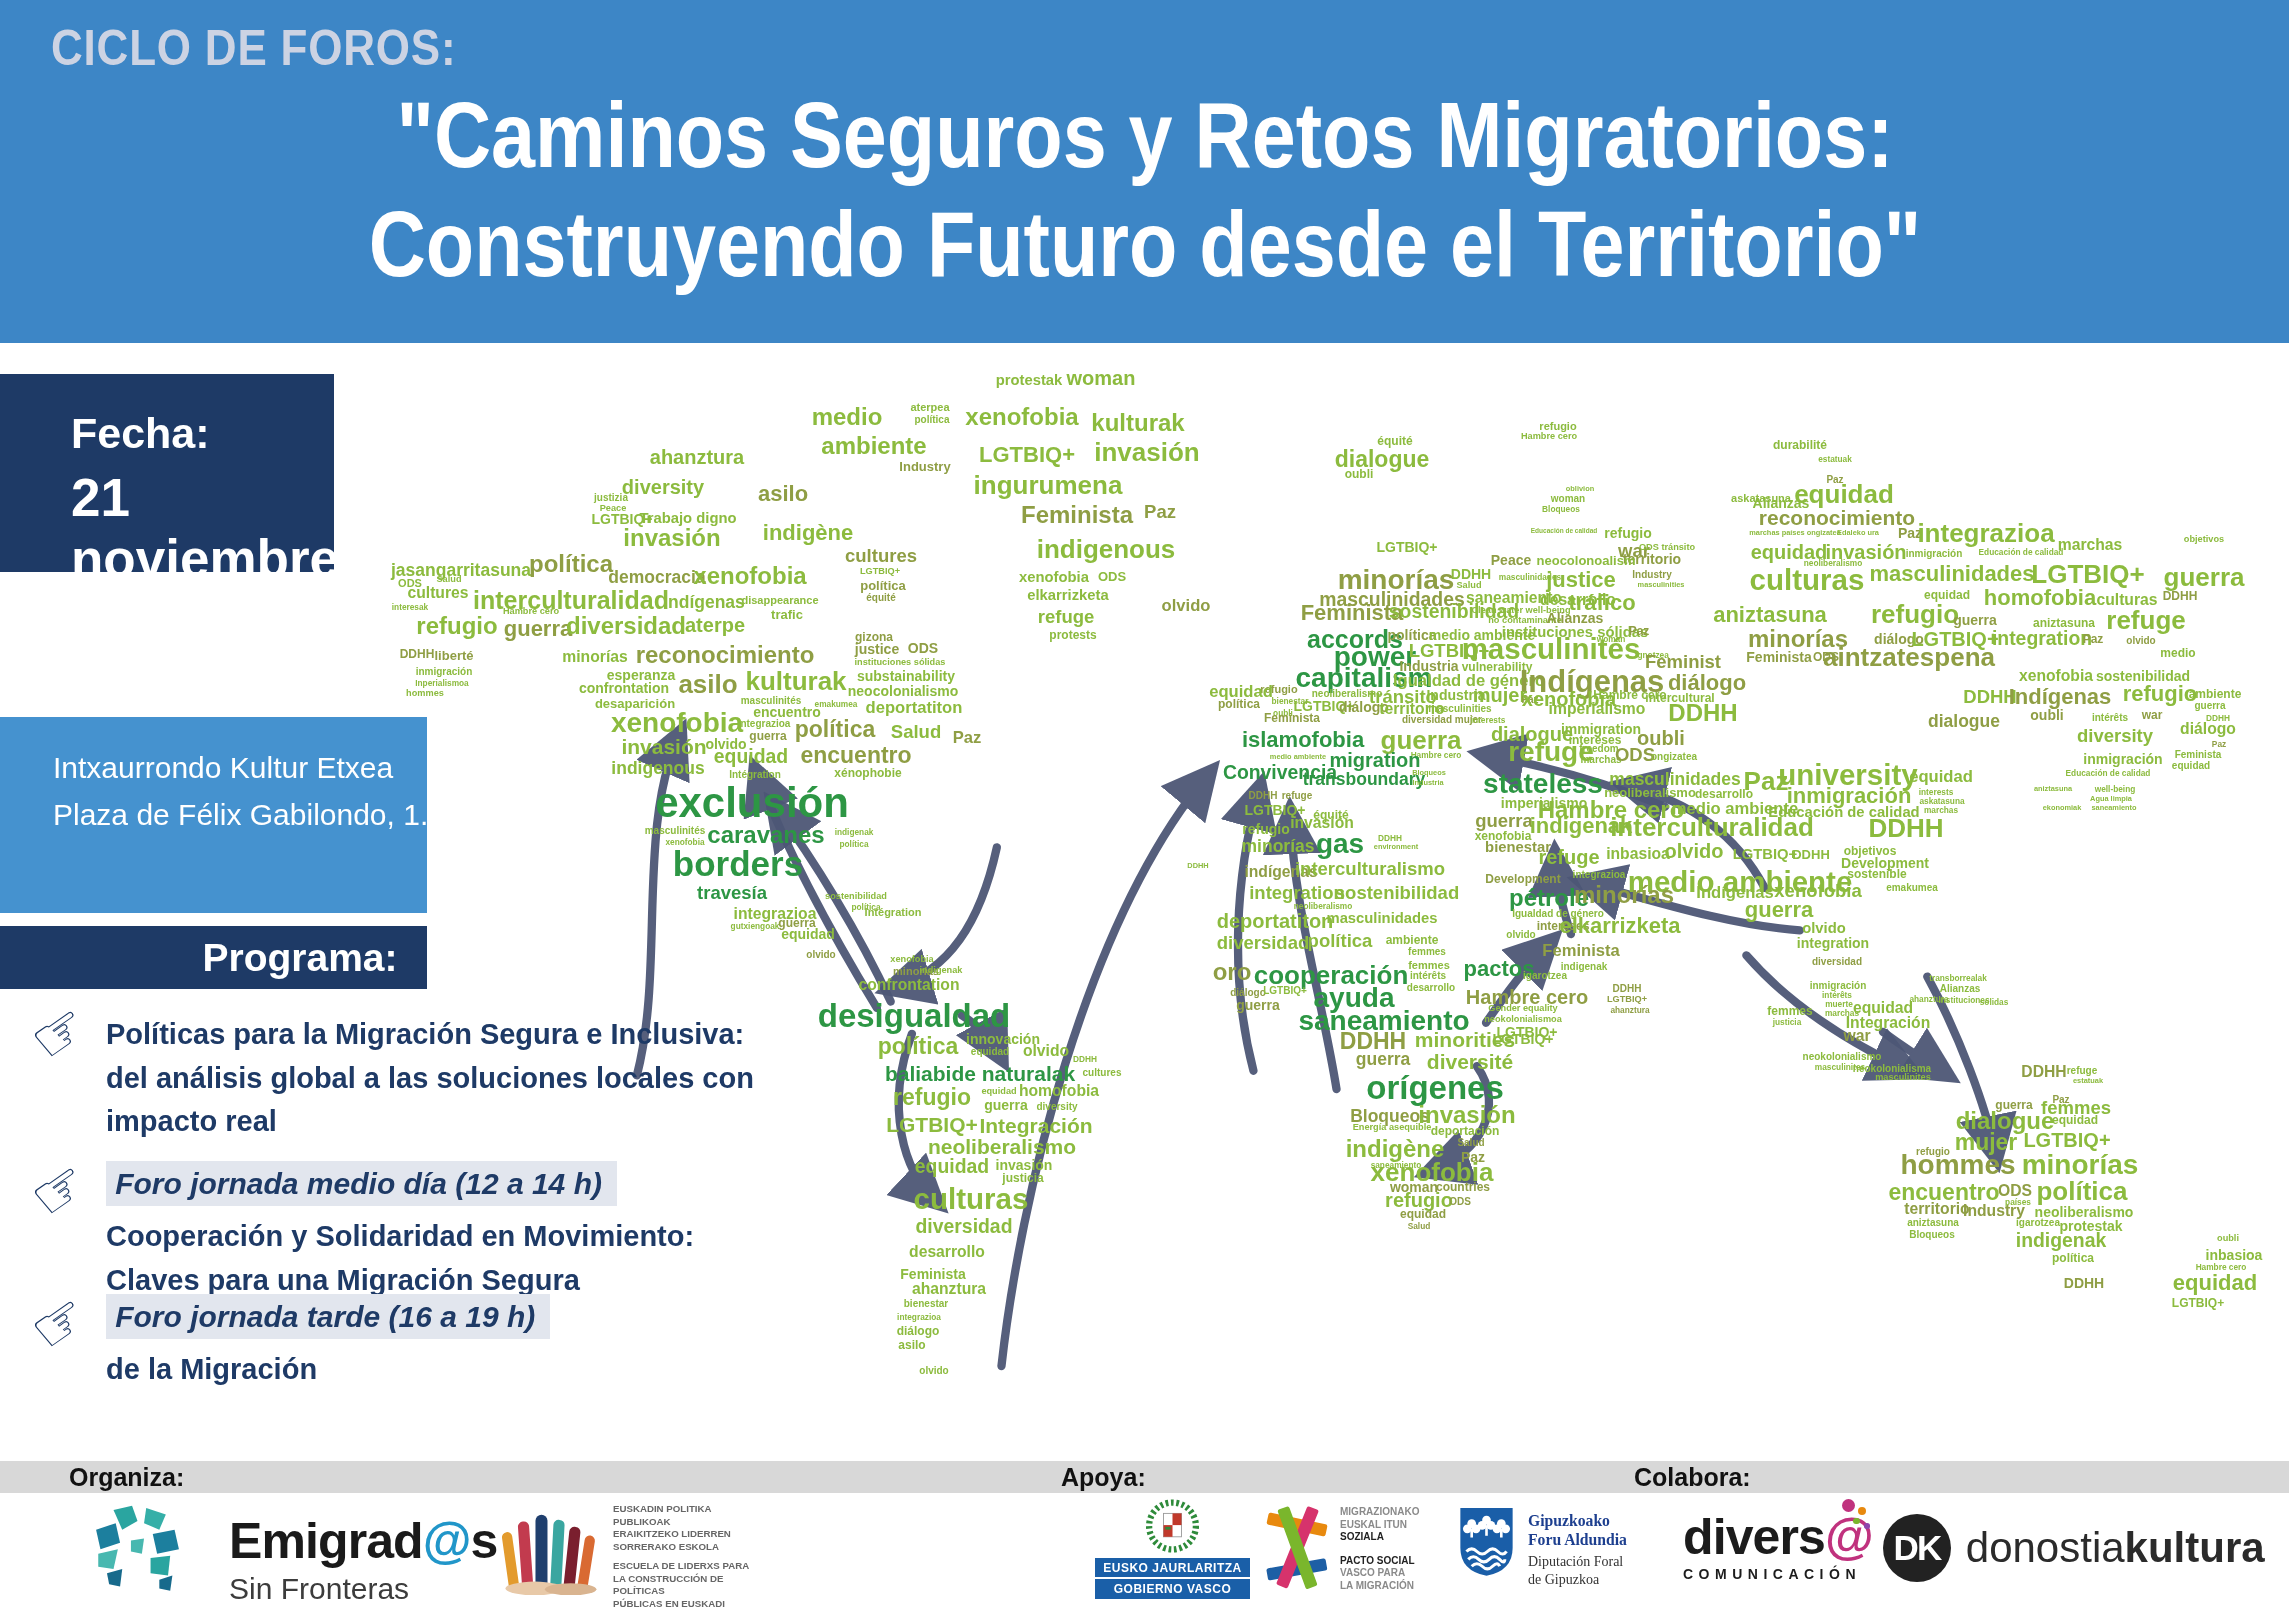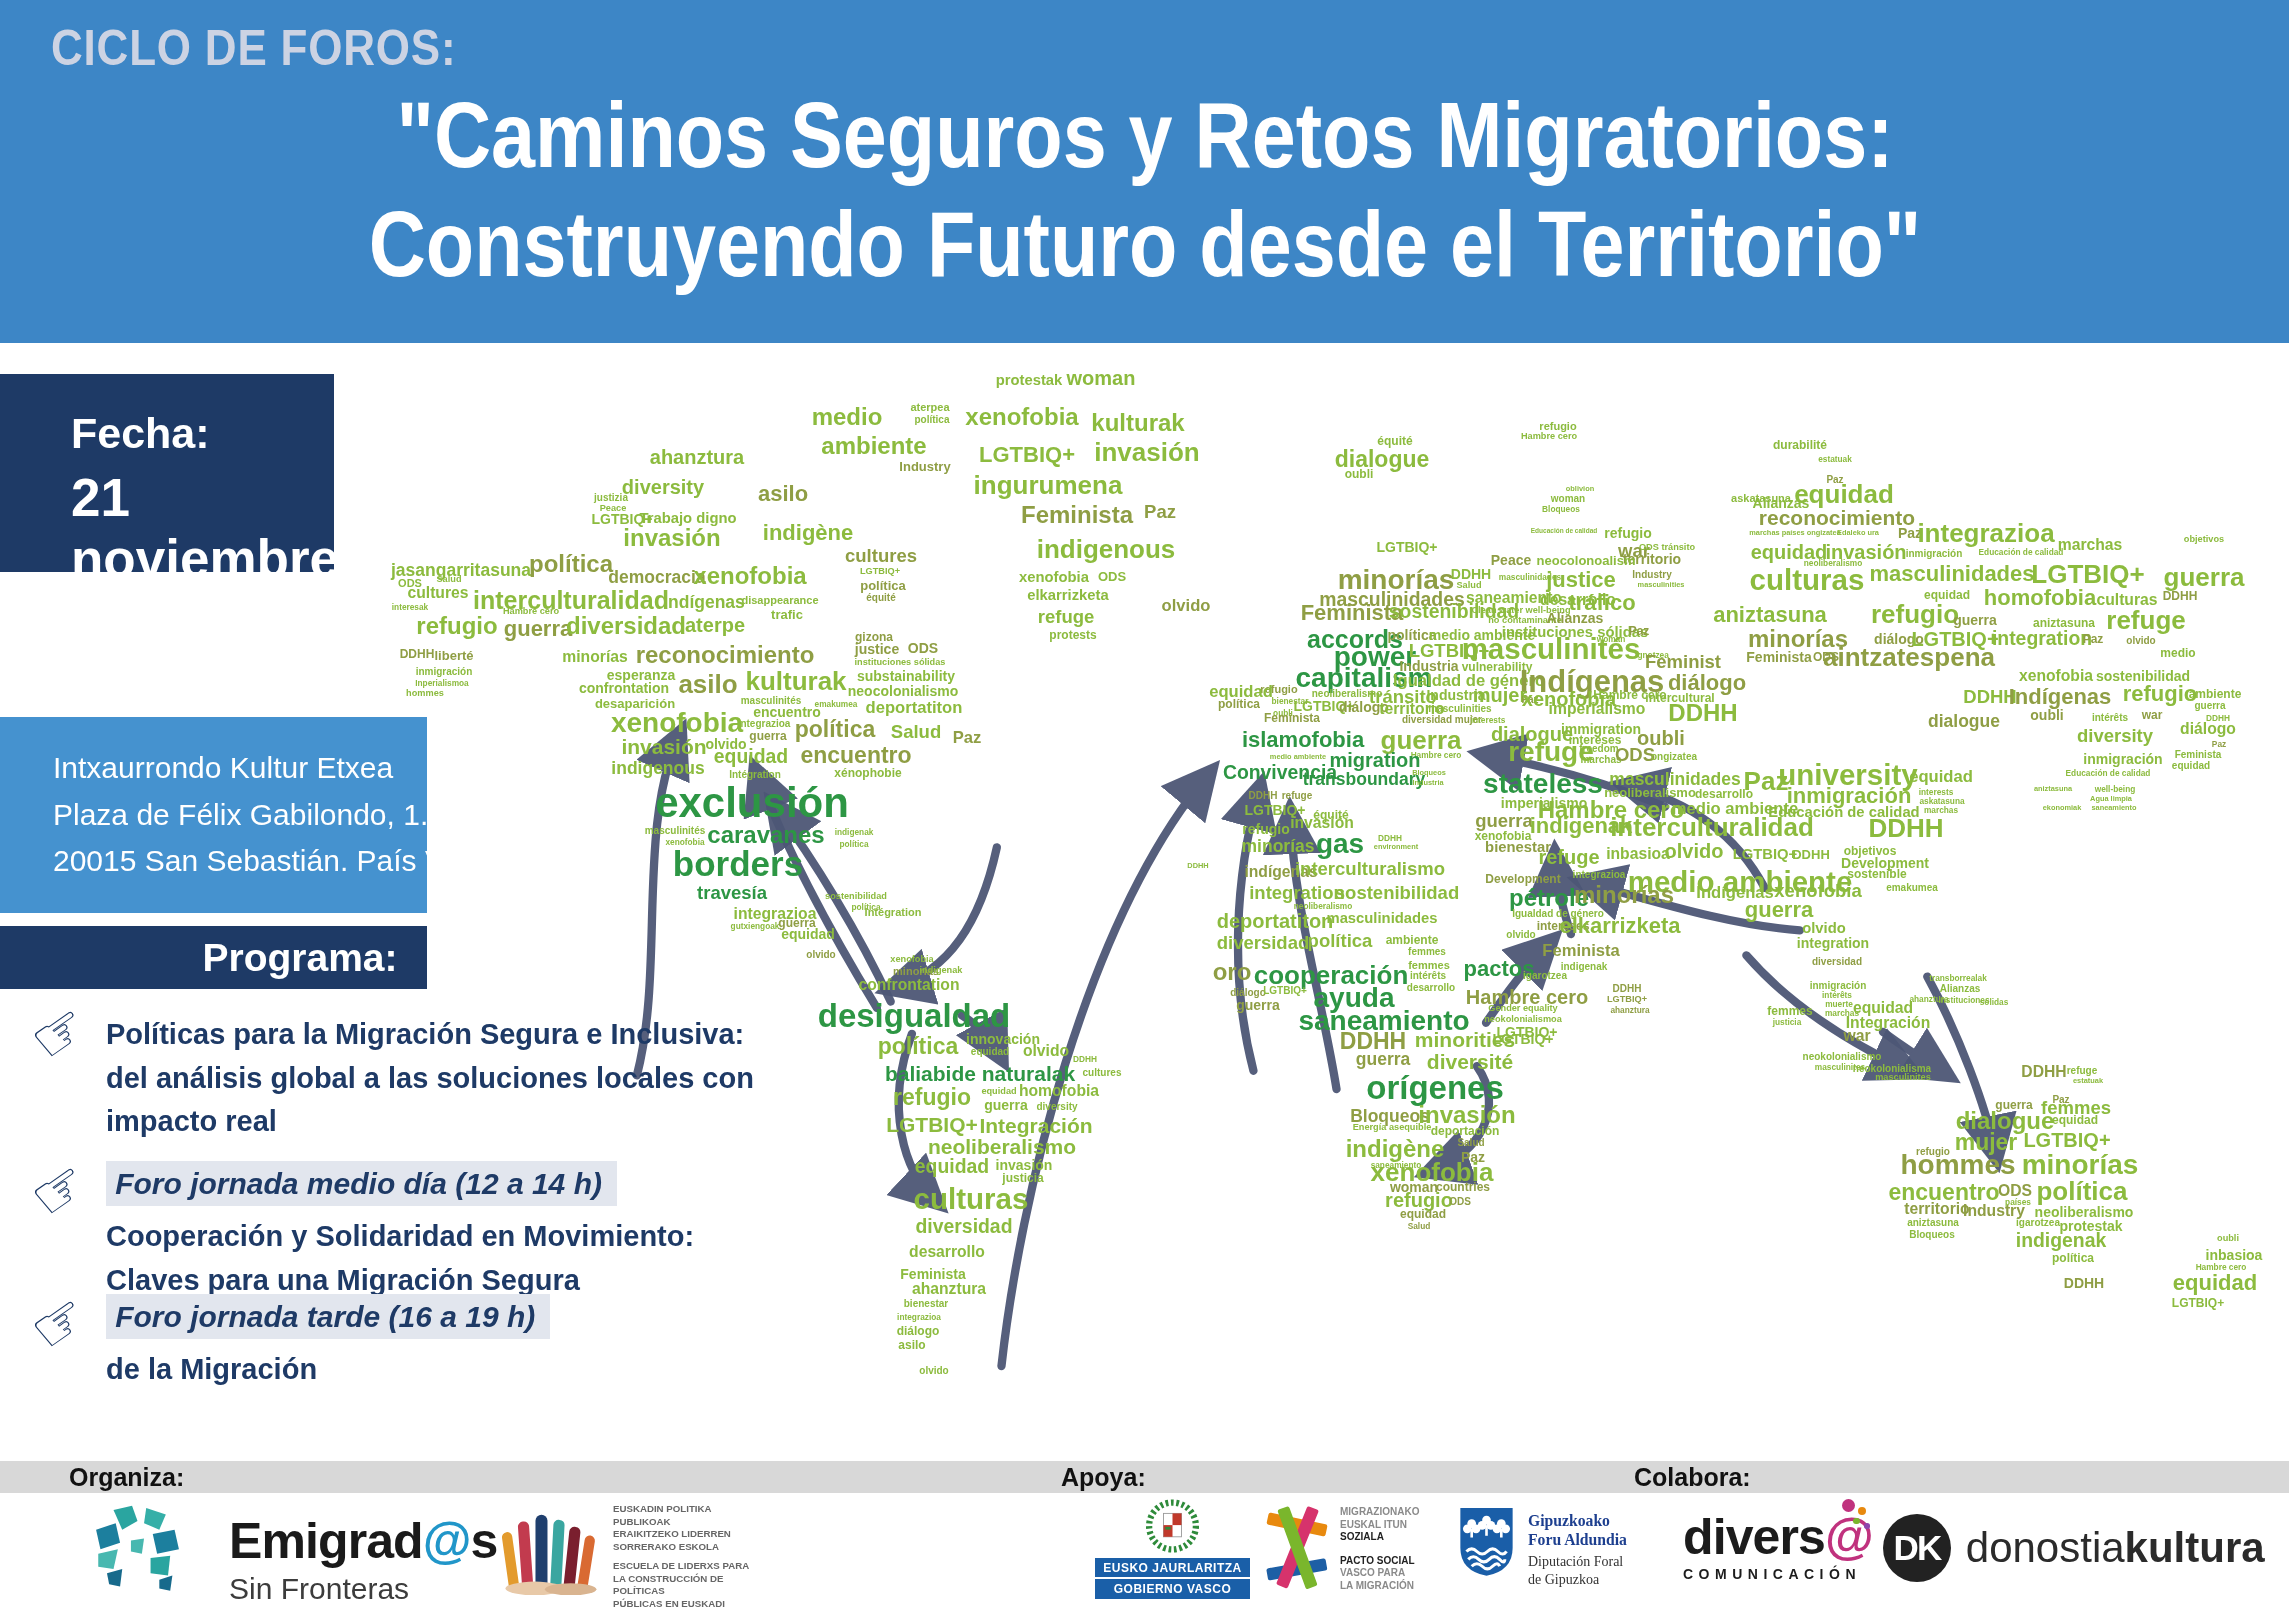--- a/index.html
+++ b/index.html
@@ -554,21 +554,20 @@
   </div>
 
   <div class="fecha-box">
     <span class="fecha-label">Fecha:</span>
     <span class="fecha-value">21 noviembre</span>
   </div>
 
   <div class="venue-box">
     <div class="venue-line">Intxaurrondo Kultur Etxea</div>
     <div class="venue-line">Plaza de Félix Gabilondo, 1.</div>
-    <div class="venue-line">20015 San Sebastián. País Vasco</div>
   </div>
 
   <div class="programa-bar">
     <span>Programa:</span>
   </div>
 
   <div class="program-item" style="top:1004px">
     <span class="hand-icon">☞</span>
     <div class="item-content">
       <div class="item-body">

